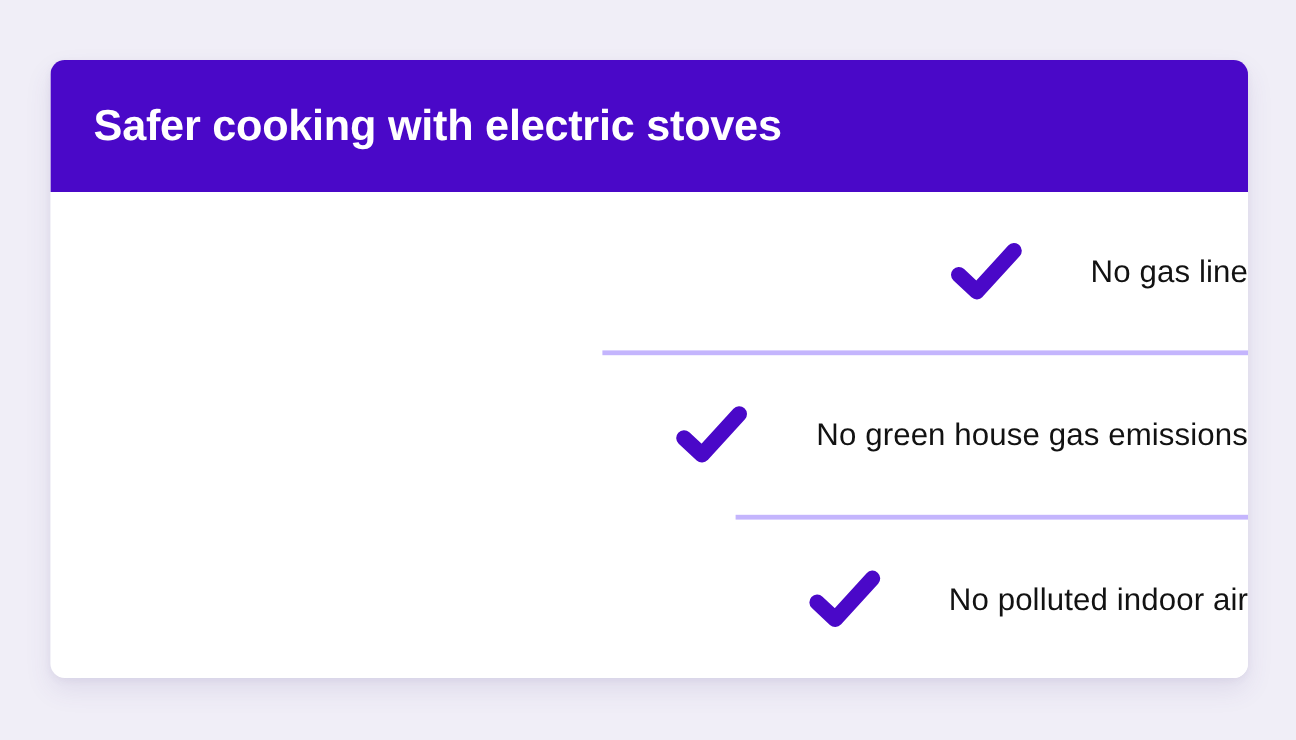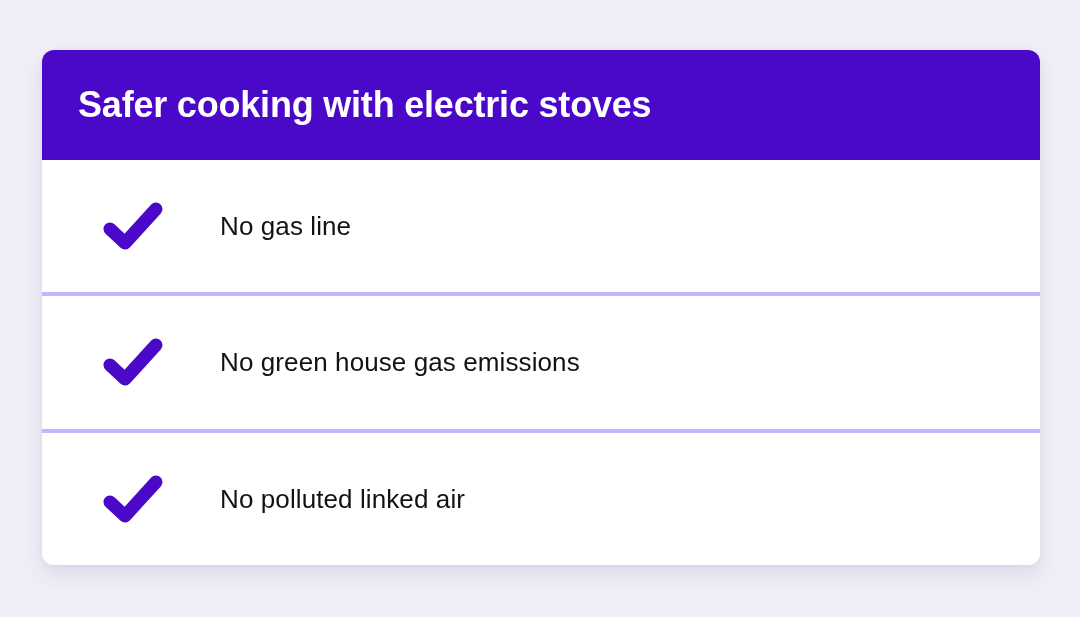--- a/index.html
+++ b/index.html
@@ -51,20 +51,21 @@
     font-weight: bold;
     letter-spacing: -0.2px;
     line-height: 1.1;
     white-space: nowrap;
   }
 
   .rows {
     flex: 1 1 auto;
     display: flex;
     flex-direction: column;
+    align-items: flex-end;
   }
 
   .row {
     flex: 1 1 0;
     display: flex;
     align-items: center;
     position: relative;
     background: #ffffff;
     box-sizing: border-box;
   }
@@ -127,18 +128,18 @@
         <div class="row-label">No green house gas emissions</div>
       </div>
 
 
       <div class="row">
         <div class="check-cell">
           <svg class="check-icon" viewBox="0 0 62 52" aria-hidden="true">
             <path d="M8 29 L23 43 L54 9" fill="none" stroke="#4a08c8" stroke-width="13" stroke-linecap="round" stroke-linejoin="round"></path>
           </svg>
         </div>
-        <div class="row-label">No polluted linked air</div>
+        <div class="row-label">No polluted indoor air</div>
       </div>
 
     </div>
   </div>
 </div>
 
 </body></html>

